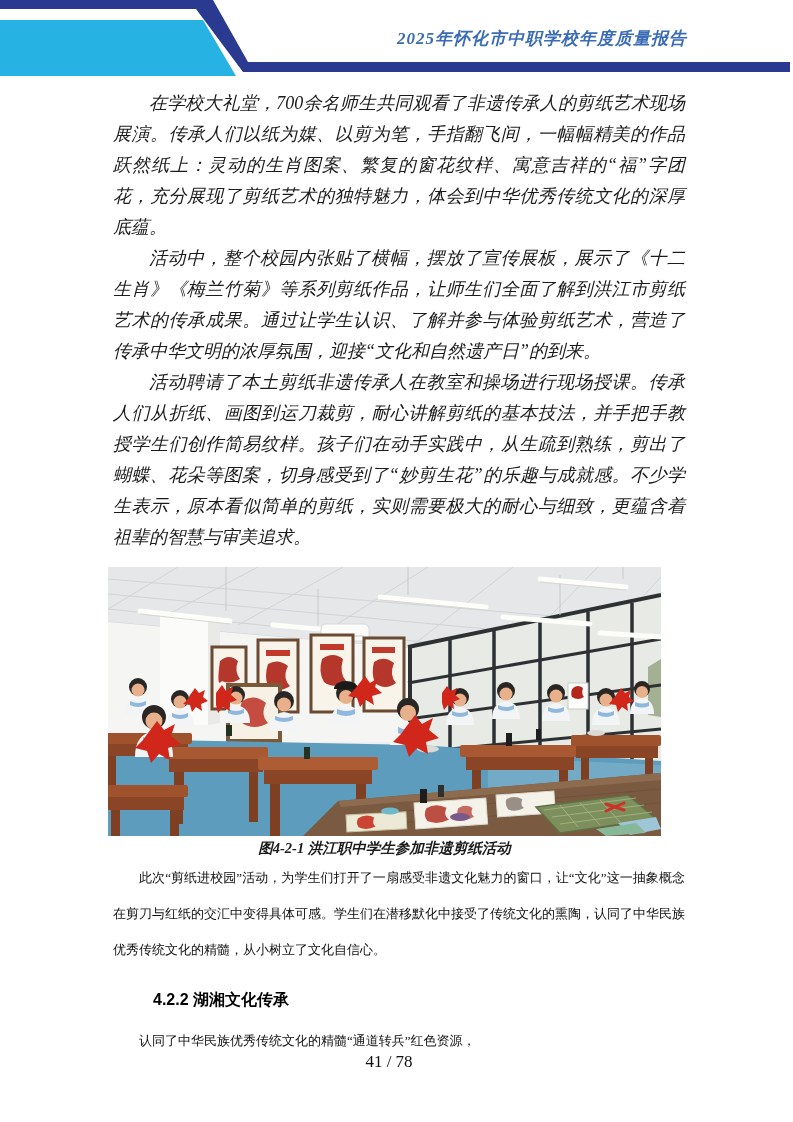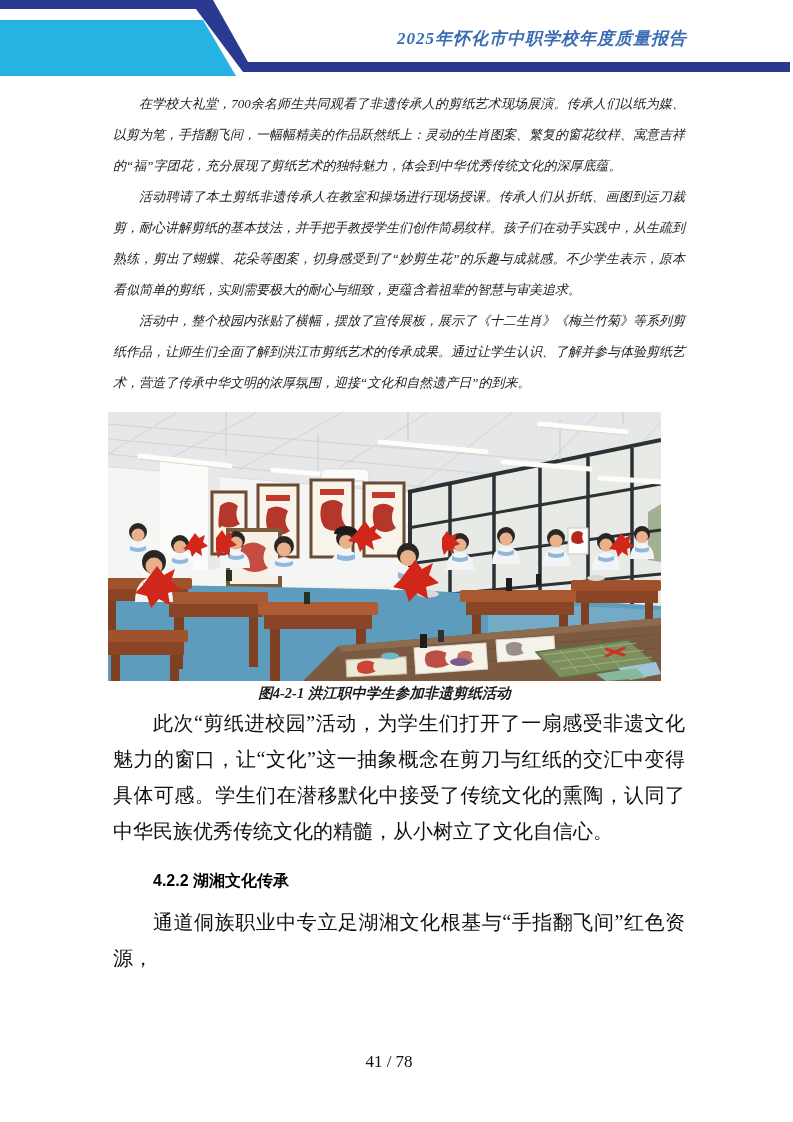--- a/index.html
+++ b/index.html
@@ -14,31 +14,31 @@
   .hdr svg { display:block; }
   .hdr-title {
     position:absolute; top:27px; right:37px;
     font-size:17px; font-weight:bold; font-style:italic;
     color:#3a6cb5; letter-spacing:1px; white-space:nowrap;
   }
 
   
   .content { position:absolute; left:113px; right:108px; top:88px; }
   .para-kai {
-    margin:0; font-size:13px; line-height:31px; text-align:justify;
+    margin:0; font-size:18px; line-height:31px; text-align:justify;
     text-indent:2em; font-style:italic; color:#1b1b1b;
   }
   .figure-block { margin:14px 0 0 -5px; width:553px; }
   .figure-block svg { display:block; }
   .figure-caption {
     width:553px; margin:3px 0 0 -5px; text-align:center;
     font-size:14.5px; font-style:italic; font-weight:bold; color:#1b1b1b;
   }
   .para-song {
-    margin:2px 0 0 0; font-size:20px; line-height:36px; text-align:justify;
+    margin:2px 0 0 0; font-size:13px; line-height:36px; text-align:justify;
     text-indent:2em; color:#101010;
   }
   .section-heading {
     margin:22px 0 12px 0; padding-left:40px;
     font-family:"Liberation Sans", sans-serif;
     font-size:16px; font-weight:bold; color:#000;
   }
 
   
   .page-footer {
@@ -55,22 +55,22 @@
     <polygon points="0,0 213,0 248,62 790,62 790,72 243,72 196,9 0,9" fill="#2a3a90"></polygon>
 
     <polygon points="0,20 203,20 236,76 0,76" fill="#26b3e3"></polygon>
   </svg>
   <div class="hdr-title">2025年怀化市中职学校年度质量报告</div>
 </div>
 
 <div class="content">
 
   <p class="para-kai">在学校大礼堂，700余名师生共同观看了非遗传承人的剪纸艺术现场展演。传承人们以纸为媒、以剪为笔，手指翻飞间，一幅幅精美的作品跃然纸上：灵动的生肖图案、繁复的窗花纹样、寓意吉祥的“福”字团花，充分展现了剪纸艺术的独特魅力，体会到中华优秀传统文化的深厚底蕴。</p>
+  <p class="para-kai">活动中，整个校园内张贴了横幅，摆放了宣传展板，展示了《十二生肖》《梅兰竹菊》等系列剪纸作品，让师生们全面了解到洪江市剪纸艺术的传承成果。通过让学生认识、了解并参与体验剪纸艺术，营造了传承中华文明的浓厚氛围，迎接“文化和自然遗产日”的到来。</p>
   <p class="para-kai">活动聘请了本土剪纸非遗传承人在教室和操场进行现场授课。传承人们从折纸、画图到运刀裁剪，耐心讲解剪纸的基本技法，并手把手教授学生们创作简易纹样。孩子们在动手实践中，从生疏到熟练，剪出了蝴蝶、花朵等图案，切身感受到了“妙剪生花”的乐趣与成就感。不少学生表示，原本看似简单的剪纸，实则需要极大的耐心与细致，更蕴含着祖辈的智慧与审美追求。</p>
-  <p class="para-kai">活动中，整个校园内张贴了横幅，摆放了宣传展板，展示了《十二生肖》《梅兰竹菊》等系列剪纸作品，让师生们全面了解到洪江市剪纸艺术的传承成果。通过让学生认识、了解并参与体验剪纸艺术，营造了传承中华文明的浓厚氛围，迎接“文化和自然遗产日”的到来。</p>
 
   <div class="figure-block">
     <svg viewBox="0 0 553 269" width="553" height="269" aria-hidden="true">
       <rect width="553" height="269" fill="#eef0f0"></rect>
 
       <polygon points="0,0 553,0 553,118 310,82 0,55" fill="#e5e7e8"></polygon>
       <g stroke="#d1d4d6" stroke-width="1">
         <path d="M0,12 L553,58" fill="none"></path>
           <path d="M0,27 L553,78" fill="none"></path>
         <path d="M0,42 L553,100" fill="none"></path>
@@ -344,16 +344,16 @@
           <rect x="68" y="25" width="9" height="26" fill="#7e3f22"></rect>
         </g>
     </svg>
   </div>
   <div class="figure-caption">图4-2-1 洪江职中学生参加非遗剪纸活动</div>
 
   <p class="para-song">此次“剪纸进校园”活动，为学生们打开了一扇感受非遗文化魅力的窗口，让“文化”这一抽象概念在剪刀与红纸的交汇中变得具体可感。学生们在潜移默化中接受了传统文化的熏陶，认同了中华民族优秀传统文化的精髓，从小树立了文化自信心。</p>
 
   <h3 class="section-heading">4.2.2 湖湘文化传承</h3>
 
-  <p class="para-song">通道侗族职业中专立足湖湘文化根基与“手指翻飞间”红色资源，</p>
+  <p class="para-song">认同了中华民族优秀传统文化的精髓“通道转兵”红色资源，</p>
 </div>
 
 <div class="page-footer">41 / 78</div>
 
 </body></html>

